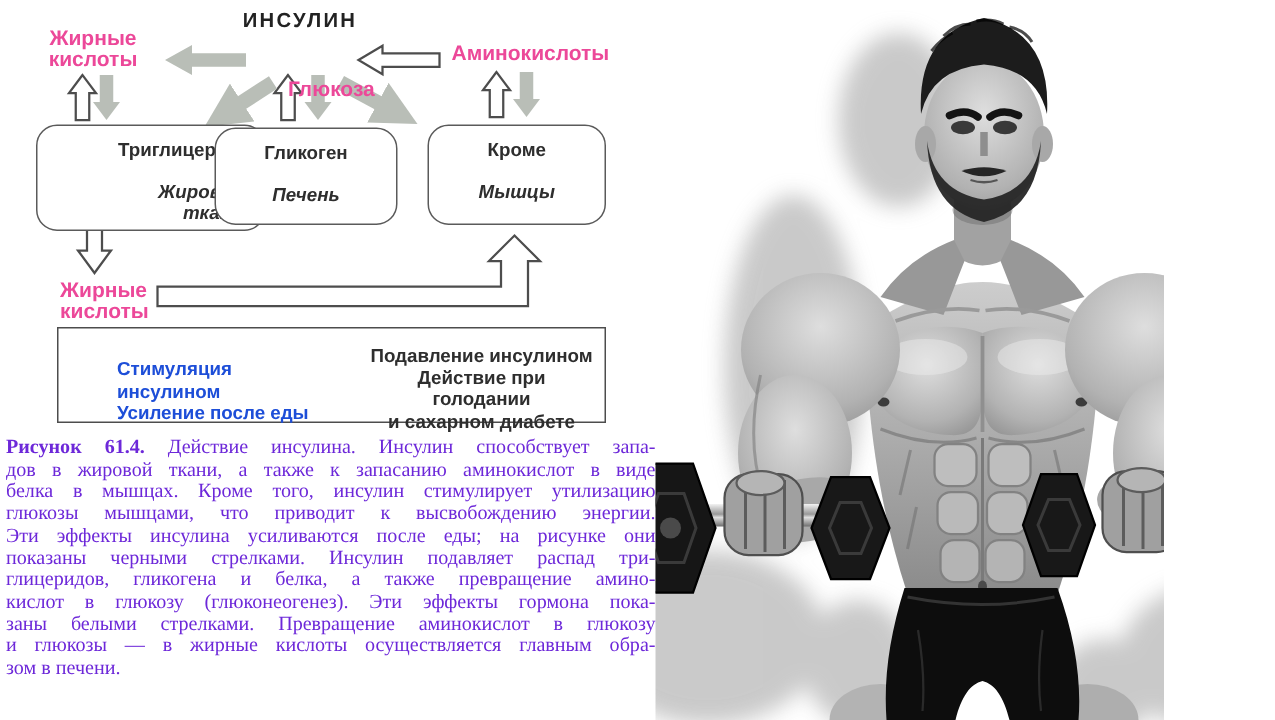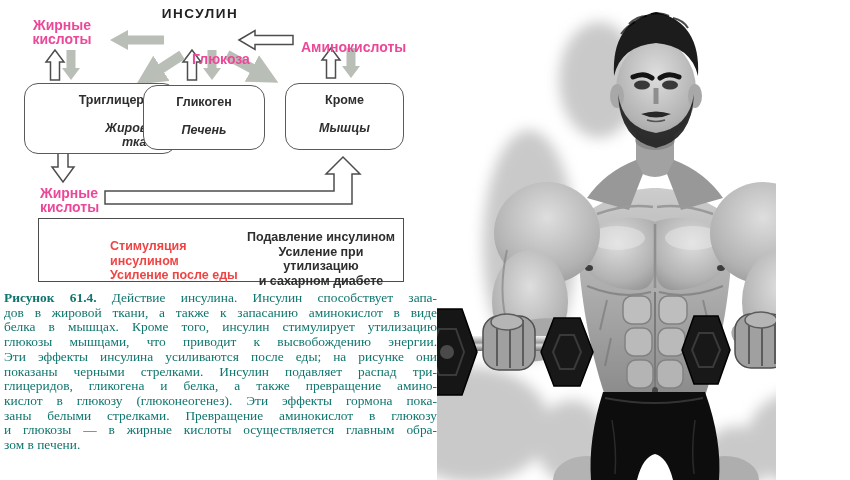--- a/index.html
+++ b/index.html
@@ -13,26 +13,26 @@
   .title{position:absolute;left:120px;top:6px;width:160px;text-align:center;
          font-size:13.5px;font-weight:700;letter-spacing:1.5px;color:#222;z-index:2;}
   .node-box{position:absolute;z-index:2;border:1.6px solid #5a5a5a;border-radius:14px;background:#fff;
             color:#2e2e2e;text-align:center;font-weight:600;font-size:12.5px;}
   .node-box .substance{margin-top:9px;}
   .node-box .tissue{font-style:italic;margin-top:14px;line-height:14px;}
   .tissue-narrow{width:74px;margin-left:auto;margin-right:auto;text-align:right;}
   .legend-box{position:absolute;left:38px;top:218px;width:364px;height:62px;border:1.6px solid #4d4d4d;
               background:#fff;z-index:2;}
   .legend-text-1{position:absolute;left:78px;top:239px;width:145px;z-index:3;
-                 font-size:12.5px;font-weight:600;color:#ef4444;line-height:14.5px;margin-left:32px;}
+                 font-size:12.5px;font-weight:600;color:#1d4ed8;line-height:14.5px;}
   .legend-text-2{position:absolute;left:246px;top:230px;width:150px;z-index:3;text-align:center;
                  font-size:12.5px;font-weight:600;color:#2e2e2e;line-height:14.5px;}
   
   .caption{position:absolute;left:4px;top:291px;width:433px;z-index:2;
-           font-family:"Liberation Serif",serif;font-size:13.4px;line-height:14.7px;color:#0f766e;}
+           font-family:"Liberation Serif",serif;font-size:13.4px;line-height:14.7px;color:#6d28d9;}
   .cap-line{text-align:justify;text-align-last:justify;white-space:normal;}
   .cap-line.no-stretch{text-align-last:left;}
   .cap-label{font-weight:700;}
   
   .photo{position:absolute;left:437px;top:0;width:413px;height:480px;z-index:0;}
 </style>
 </head>
 <body>
 
 <div class="stage">
@@ -67,21 +67,21 @@
       <path fill="#fff" stroke="#4d4d4d" stroke-width="1.5" d="M105,191 H334 V174 H326 L343,157 L360,174 H352 V204 H105 Z"></path>
 
       <polygon fill="#b9beb7" points="57,227 47,244 52,244 52,271 62,271 62,244 67,244"></polygon>
       <polygon fill="#fff" stroke="#4d4d4d" stroke-width="1.5" points="230,225 220,242 225,242 225,272 235,272 235,242 240,242"></polygon>
     </svg>
 
     <div class="title">ИНСУЛИН</div>
 
     <div class="dlabel center" style="left:30px;top:19px;width:64px;">Жирные кислоты</div>
     <div class="dlabel" style="left:192px;top:33px;margin-top:20px;">Глюкоза</div>
-    <div class="dlabel" style="left:301px;top:41px;">Аминокислоты</div>
+    <div class="dlabel" style="left:301px;top:29px;">Аминокислоты</div>
 
     <div class="node-box" style="left:24px;top:83px;width:103px;height:69px;padding-left:48px;">
       <div class="substance">Триглицериды</div>
       <div class="tissue tissue-narrow">Жировая ткань</div>
     </div>
     <div class="node-box" style="left:143px;top:85px;width:120px;height:63px;">
       <div class="substance">Гликоген</div>
       <div class="tissue">Печень</div>
     </div>
     <div class="node-box" style="left:285px;top:83px;width:117px;height:65px;">
@@ -91,21 +91,21 @@
 
     <div class="dlabel" style="left:40px;top:187px;width:60px;">Жирные кислоты</div>
 
     <div class="legend-box"></div>
     <div class="legend-text-1">
       <div>Стимуляция инсулином</div>
       <div>Усиление после еды</div>
     </div>
     <div class="legend-text-2">
       <div>Подавление инсулином</div>
-      <div>Усиление при утилизацию</div>
+      <div>Действие при голодании</div>
       <div>и сахарном диабете</div>
     </div>
   </div>
 
   <div class="caption">
     <div class="cap-line"><span class="cap-label">Рисунок 61.4.</span><span> Действие инсулина. Инсулин способствует запа-</span></div>
     <div class="cap-line">дов в жировой ткани, а также к запасанию аминокислот в виде</div>
     <div class="cap-line">белка в мышцах. Кроме того, инсулин стимулирует утилизацию</div>
     <div class="cap-line">глюкозы мышцами, что приводит к высвобождению энергии.</div>
     <div class="cap-line">Эти эффекты инсулина усиливаются после еды; на рисунке они</div>

